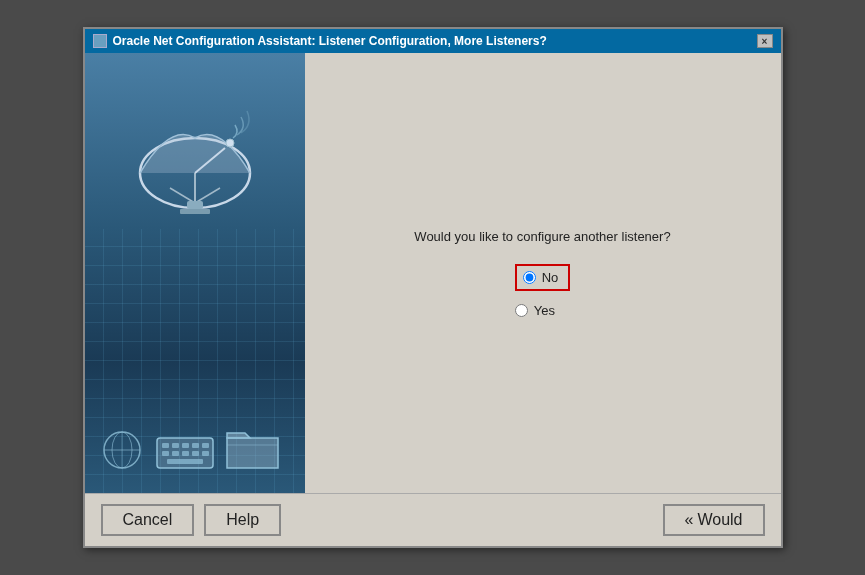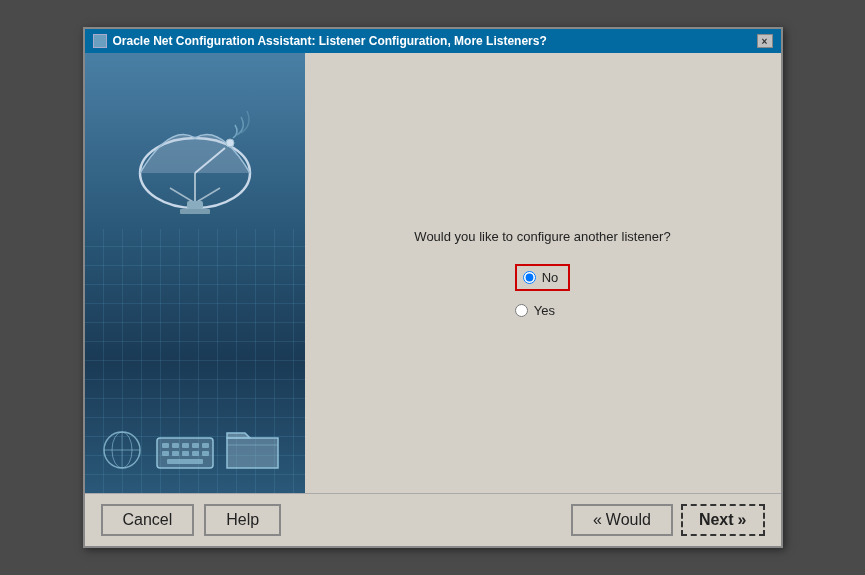--- a/index.html
+++ b/index.html
@@ -283,19 +283,15 @@
   <div class="footer">
     <div class="footer-left">
       <button class="btn">Cancel</button>
       <button class="btn">Help</button>
     </div>
     <div class="footer-right">
       <button class="btn btn-back">
         <span>«</span>
         <span>Would</span>
       </button>
-      <button class="btn btn-next">
-        <span>Next</span>
-        <span>»</span>
-      </button>
     </div>
   </div>
 </div>
 
 </body></html>

